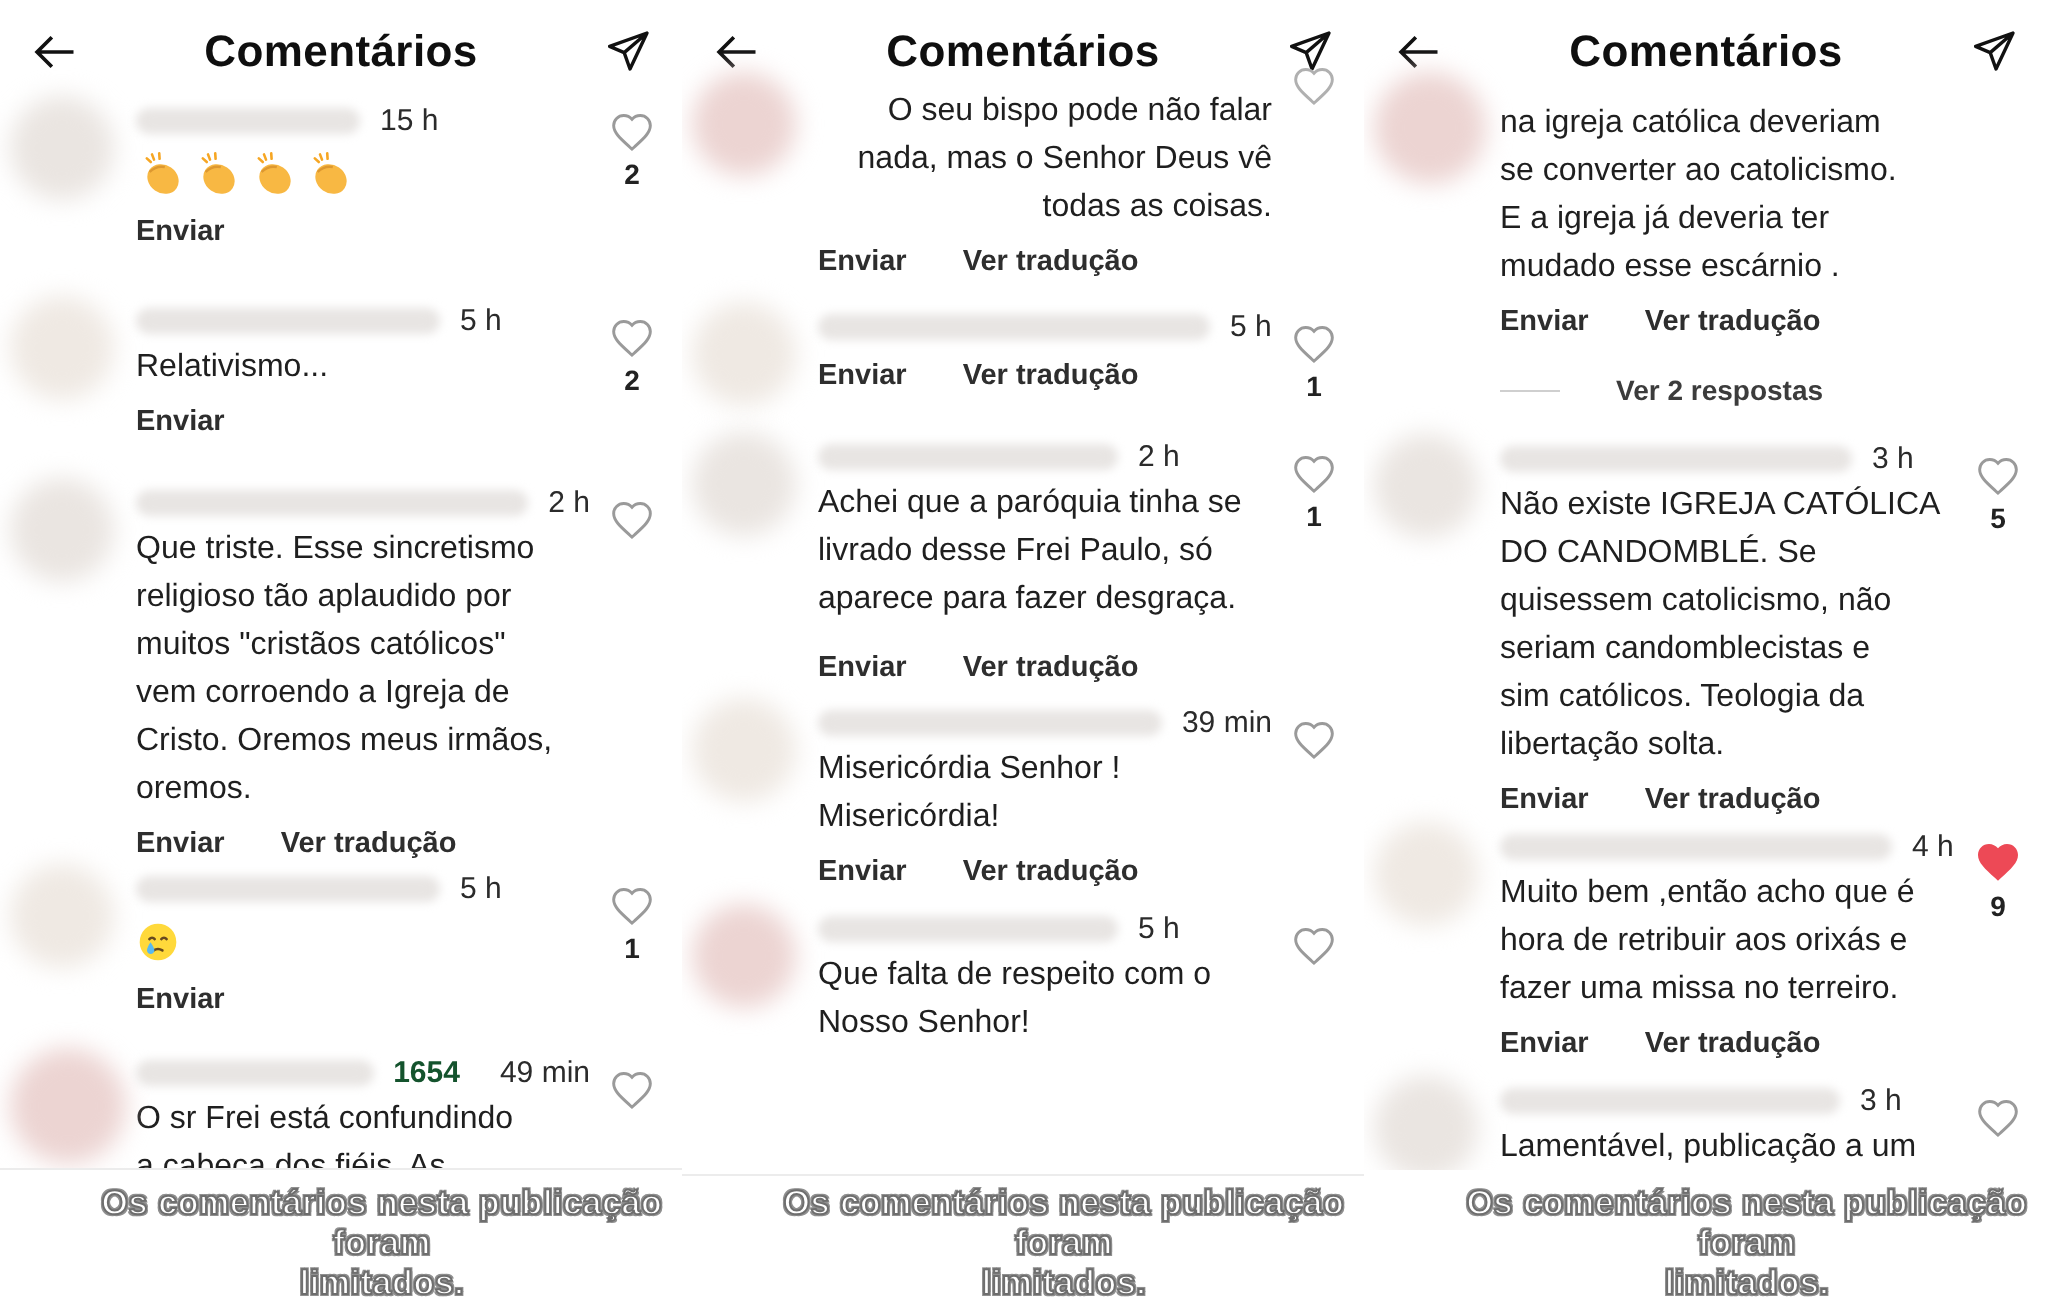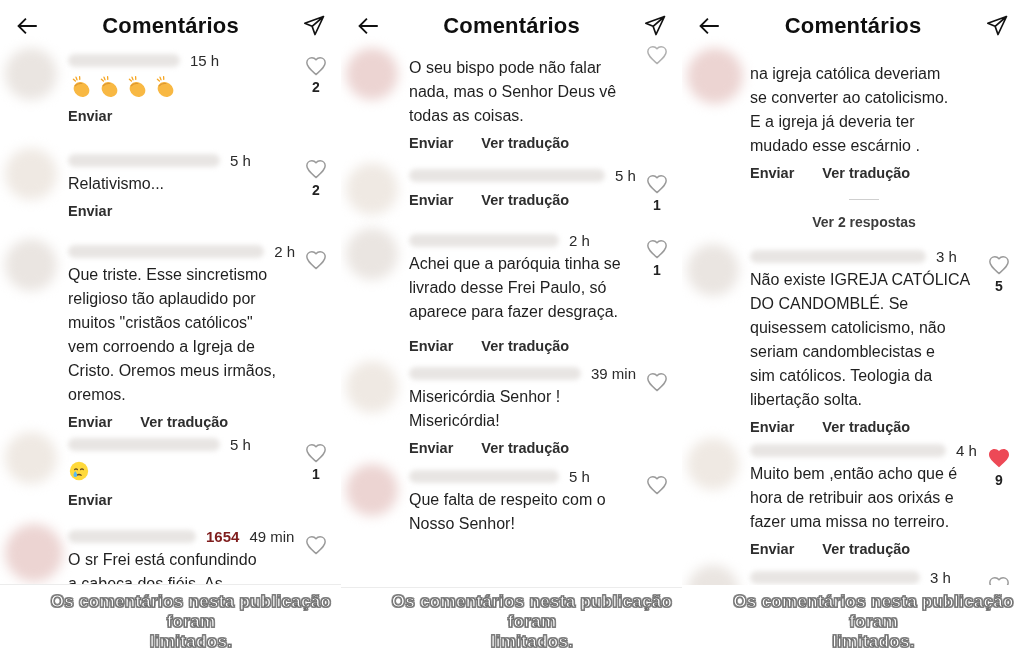--- a/index.html
+++ b/index.html
@@ -12,30 +12,30 @@
   .hdr{display:flex;align-items:center;justify-content:space-between;padding:9px 14px 2px 14px;height:33px;}
   .title{font-size:22px;font-weight:700;color:#0f0f0f;letter-spacing:.2px;}
   .icon-btn{width:26px;height:26px;display:flex;align-items:center;justify-content:center;}
   .comment{position:relative;padding-left:68px;padding-right:46px;}
   .avatar{position:absolute;left:5px;top:-2px;width:52px;height:52px;border-radius:50%;filter:blur(6px);}
   .av-gray{background:#eae5e1;}
   .av-warm{background:#efe9e3;}
   .av-rose{background:#ecd4d2;}
   .meta{display:flex;align-items:center;height:20px;margin-bottom:2px;}
   .ublur{display:inline-block;height:13px;border-radius:7px;background:#e8e5e3;filter:blur(2.5px);margin-right:10px;}
-  .uvis{font-size:15px;font-weight:700;color:#7f1d1d;margin-right:10px;}
+  .uvis{font-size:15px;font-weight:700;color:#14532d;margin-right:20px;}
   .time{font-size:15px;font-weight:400;color:#2b2b2b;white-space:nowrap;}
   .ctext{font-size:16px;line-height:24px;color:#1f1f1f;white-space:pre-line;}
   .acts{display:flex;gap:28px;margin-top:7px;}
   .act{font-size:14.5px;font-weight:700;color:#2e2e2e;cursor:pointer;}
   .like{position:absolute;right:8px;top:8px;width:34px;text-align:center;}
   .like svg{display:block;margin:0 auto;}
   .lcount{display:block;font-size:14px;font-weight:700;color:#222;margin-top:2px;}
   .cutmark{width:9px;height:4px;background:#4a4a4a;margin:5px auto 0;}
-  .replies{display:flex;align-items:center;gap:14px;margin-top:18px;flex-direction:column;}
+  .replies{display:flex;align-items:center;gap:28px;margin-top:18px;}
   .rline{width:30px;height:1px;background:#cfcfcf;}
   .rtext{font-size:14px;font-weight:700;color:#3c3c3c;cursor:pointer;}
   .emoji-row{display:flex;gap:2px;align-items:center;height:28px;margin-top:3px;}
   .caption{position:absolute;left:0;right:0;top:592px;text-align:center;font-size:17px;line-height:20px;
     font-weight:700;color:#fff;letter-spacing:.3px;-webkit-text-stroke:1px #6e6e6e;
     text-shadow:-1px -1px 0 #8f8f8f,1px -1px 0 #8f8f8f,-1px 1px 0 #8f8f8f,1px 1px 0 #8f8f8f;}
   .caption span{display:block;padding-left:41px;}
 </style>
 </head>
 <body>
@@ -194,21 +194,21 @@
             </svg>
         </div>
         <div class="title">Comentários</div>
         <div class="icon-btn">
           <svg width="24" height="24" viewBox="0 0 24 24">
               <path d="M21.5 2.5L2.8 9.2l7.3 3.1 2.9 8.2 8.5-18zM21.5 2.5L10.1 12.3" fill="none" stroke="#111" stroke-width="1.7" stroke-linejoin="round"></path>
             </svg>
         </div>
       </div>
 
-      <div class="comment" style="margin-top:12px;">
+      <div class="comment" style="text-align:right;">
         <div class="avatar av-rose" style="top:-8px;"></div>
         <div class="ctext">O seu bispo pode não falar
 nada, mas o Senhor Deus vê
 todas as coisas.</div>
         <div class="acts">
             <span class="act">Enviar</span>
             <span class="act">Ver tradução</span>
           </div>
         <div class="like" style="top:-12px;">
           <svg width="22" height="22" viewBox="0 0 24 24">
@@ -305,21 +305,21 @@
             </svg>
         </div>
         <div class="title">Comentários</div>
         <div class="icon-btn">
           <svg width="24" height="24" viewBox="0 0 24 24">
               <path d="M21.5 2.5L2.8 9.2l7.3 3.1 2.9 8.2 8.5-18zM21.5 2.5L10.1 12.3" fill="none" stroke="#111" stroke-width="1.7" stroke-linejoin="round"></path>
             </svg>
         </div>
       </div>
 
-      <div class="comment" style="margin-top:18px;">
+      <div class="comment" style="margin-top:6px;">
         <div class="avatar av-rose" style="top:-14px;width:56px;height:56px;"></div>
         <div class="ctext">na igreja católica deveriam
 se converter ao catolicismo.
 E a igreja já deveria ter
 mudado esse escárnio .</div>
         <div class="acts">
             <span class="act">Enviar</span>
             <span class="act">Ver tradução</span>
           </div>
         <div class="replies">

